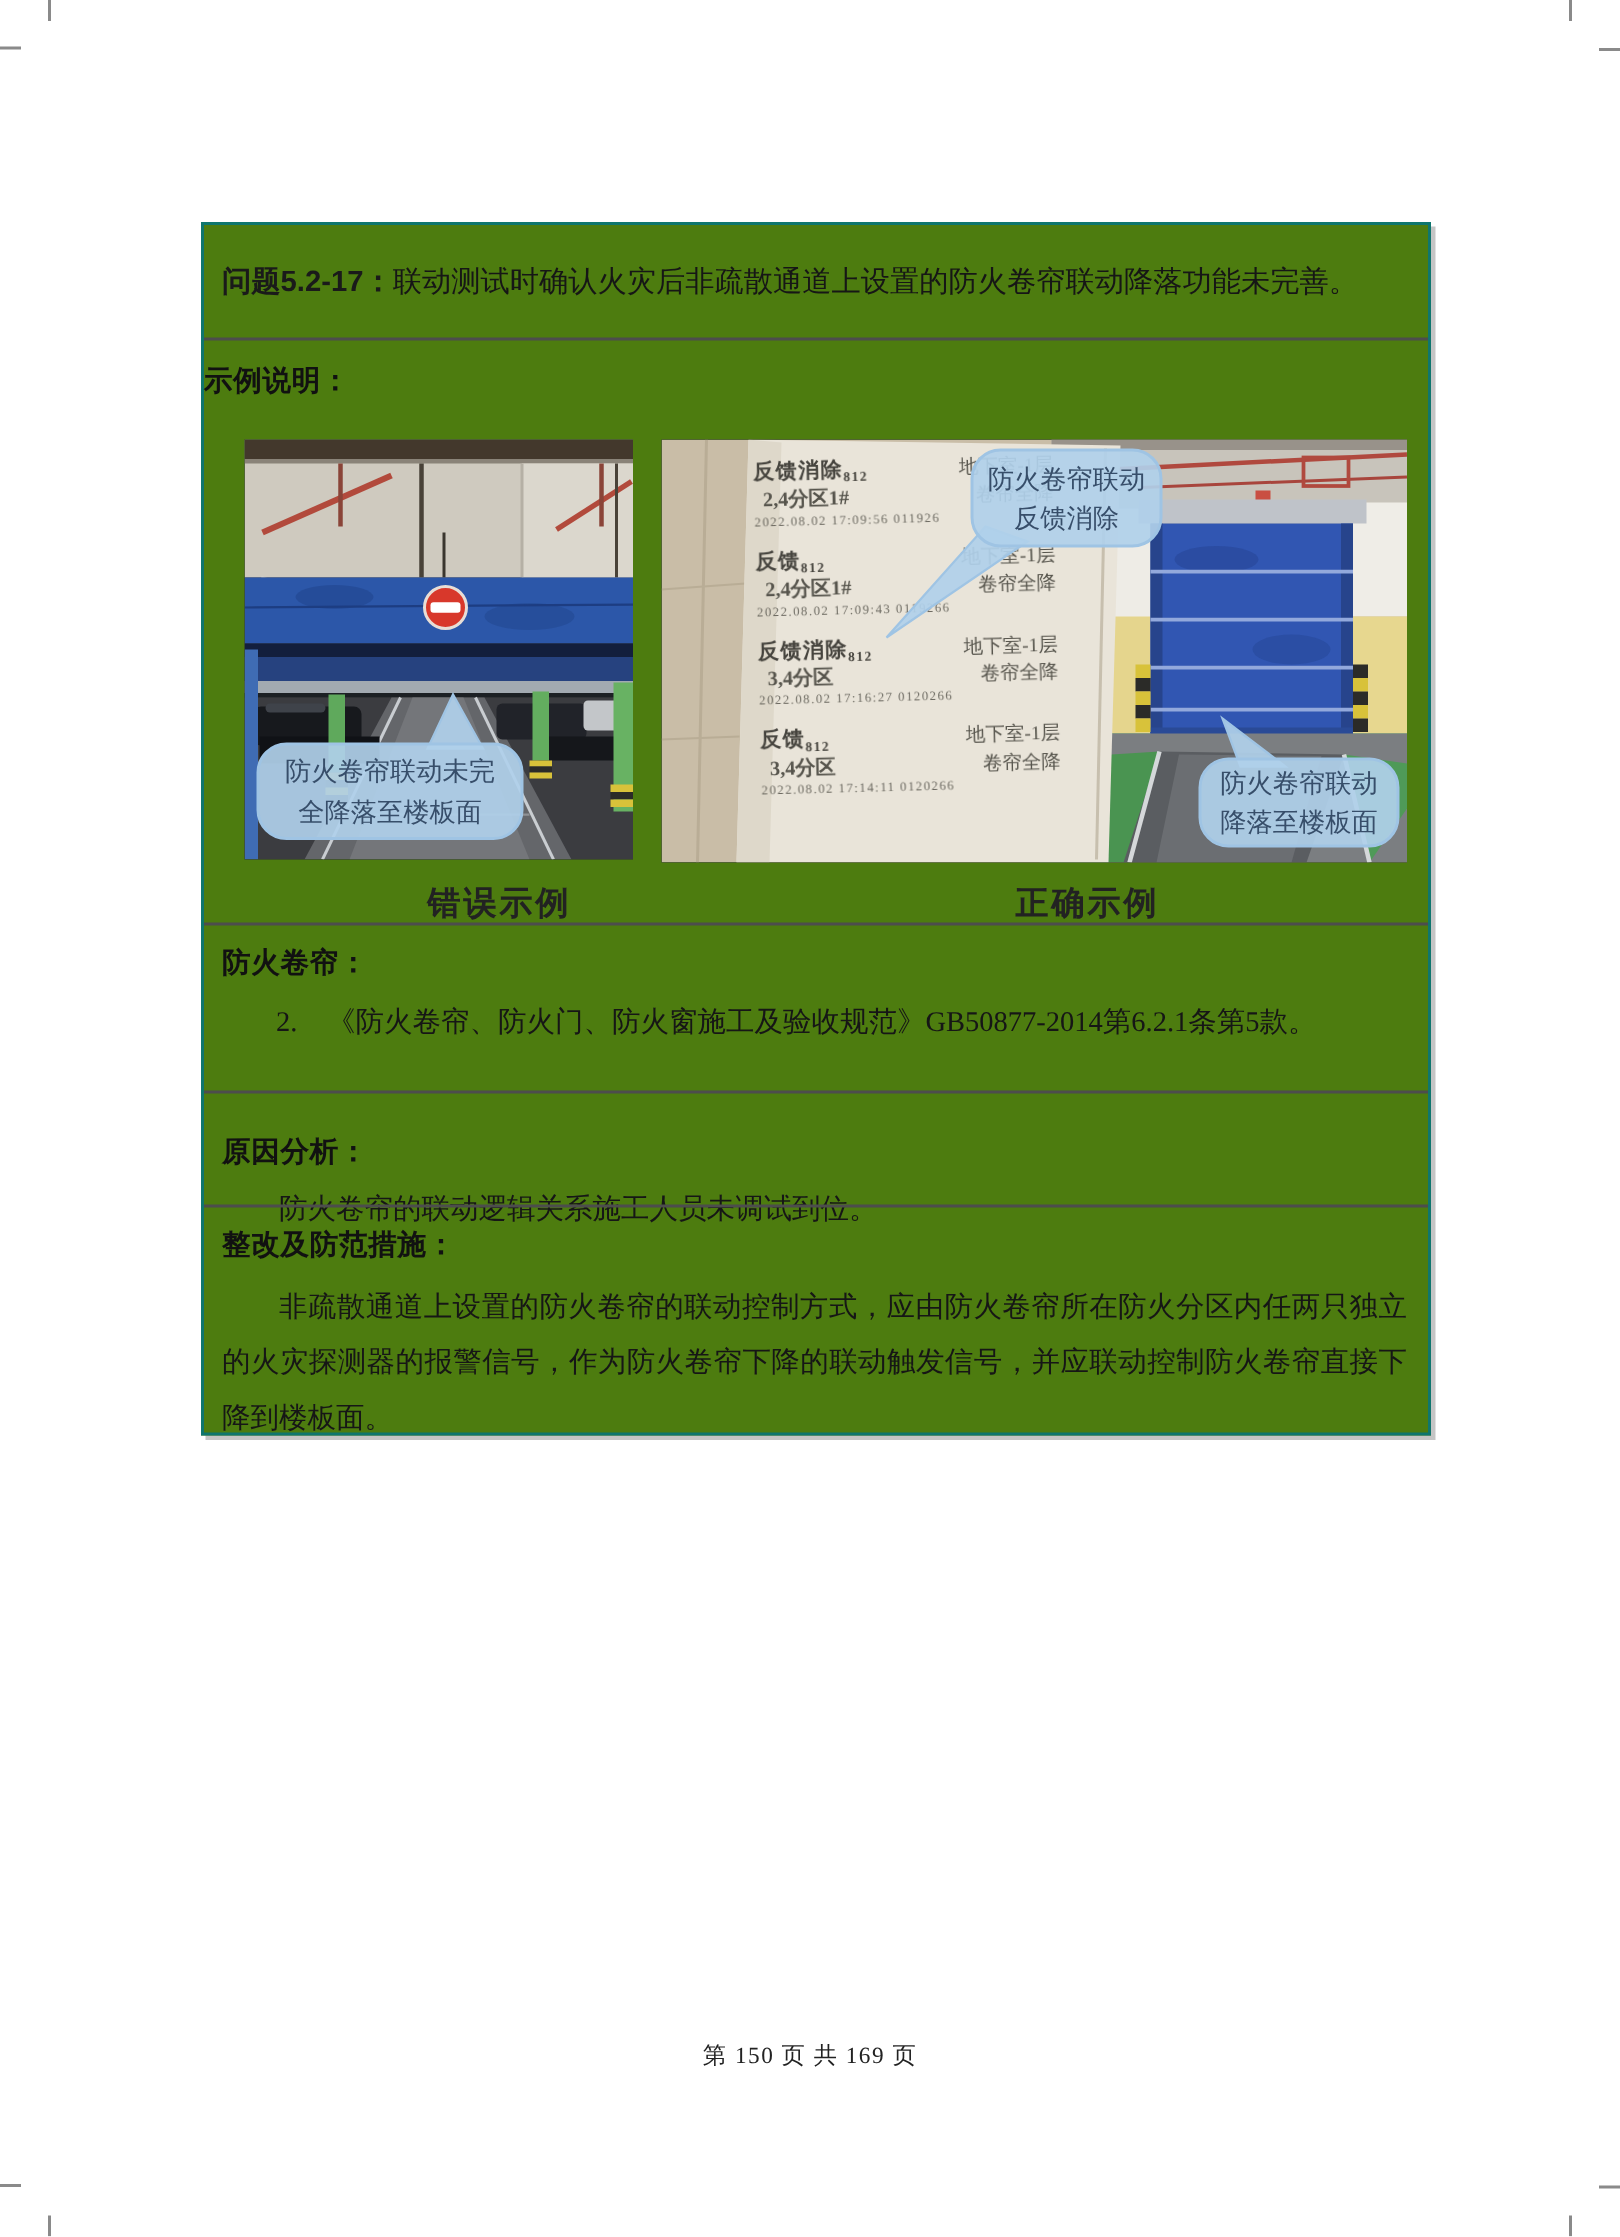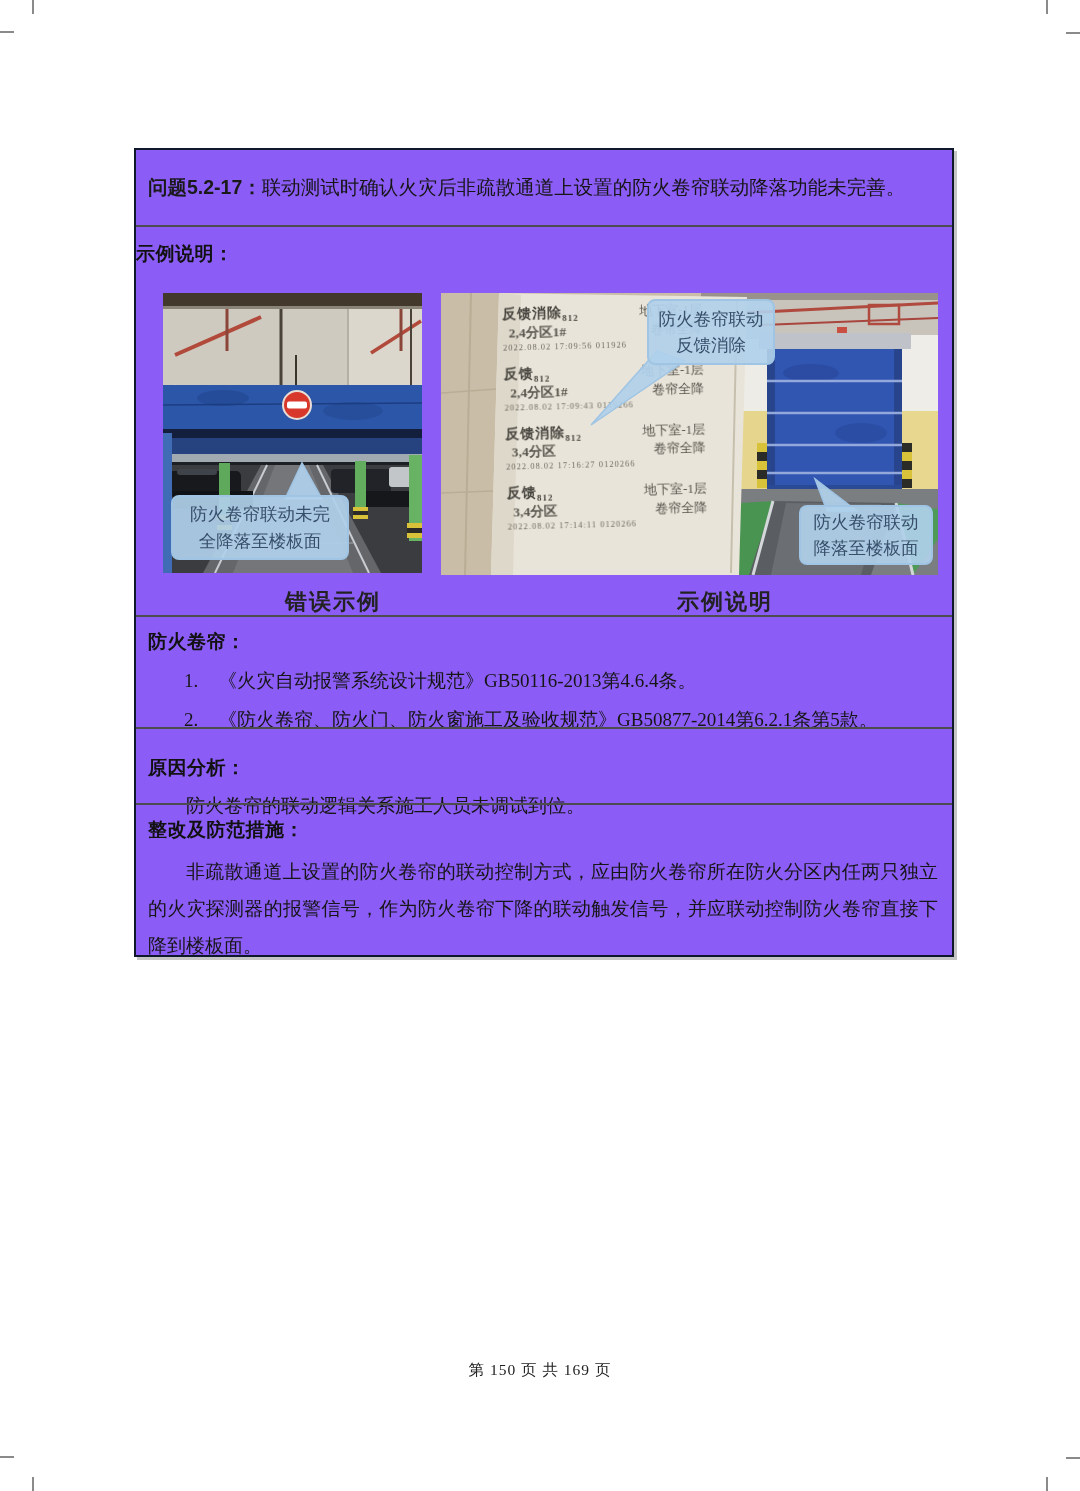--- a/index.html
+++ b/index.html
@@ -9,21 +9,21 @@
     font-family:"Liberation Serif", serif; color:#1a1a1a; overflow:hidden;
   }
   
   .crop { position:absolute; background:#8a8a8a; }
   .crop.h { width:14px; height:2px; }
   .crop.v { width:2px; height:14px; }
 
   
   .doc-table {
     position:absolute; left:134px; top:148px; width:820px;
-    border:2px solid #0f172a; background:#8b5cf6;
+    border:2px solid #0f766e; background:#4d7c0f;
     box-shadow:3px 3px 0 rgba(150,150,150,.55);
   }
   .row { position:relative; }
   .row + .row { border-top:2px solid #4d4d4d; }
 
   .hdr {
     font-family:"Liberation Sans", sans-serif; font-weight:700;
     font-size:19px; color:#111; letter-spacing:.5px;
   }
   .serif-txt { font-family:"Liberation Serif", serif; font-size:19px; color:#161616; }
@@ -38,21 +38,21 @@
   .row-example .hdr { }
   .photos { display:flex; margin-left:27px; margin-top:26px; }
   .photo { position:relative; overflow:hidden; background:#333; }
   .photo-left  { width:259px; height:280px; }
   .photo-right { width:497px; height:282px; margin-left:19px; }
   .photo svg.scene, .photo svg.tails { position:absolute; left:0; top:0; }
   .photo svg.tails { pointer-events:none; }
 
   .bubble {
     position:absolute; display:flex; flex-direction:column; justify-content:center;
-    background:rgba(176,208,234,.92); border:2px solid #9fc4e4; border-radius:8px;
+    background:rgba(176,208,234,.92); border:2px solid #9fc4e4; border-radius:20px;
     text-align:center; color:#374e6a; font-size:17.5px; line-height:1.5;
     font-family:"Liberation Serif", serif;
   }
   .bubble-wrong  { left:8px;  top:202px; width:178px; height:65px; }
   .bubble-record { left:206px; top:6px;  width:128px; height:66px; }
   .bubble-floor  { left:358px; top:212px; width:134px; height:60px; }
 
   
   .records {
     position:absolute; left:64px; top:10px; width:206px;
@@ -299,30 +299,27 @@
           </div>
           <div class="bubble bubble-floor">
             <div>防火卷帘联动</div>
             <div>降落至楼板面</div>
           </div>
         </div>
       </div>
 
       <div class="captions">
         <span class="caption cap-wrong">错误示例</span>
-        <span class="caption cap-right">示例说明</span>
+        <span class="caption cap-right">正确示例</span>
       </div>
     </div>
 
     <div class="row row-basis">
       <div class="hdr">防火卷帘：</div>
       <div class="basis-item serif-txt">
-        <span class="num">1.</span><span>《火灾自动报警系统设计规范》GB50116-2013第4.6.4条。</span>
-      </div>
-      <div class="basis-item serif-txt">
         <span class="num">2.</span><span>《防火卷帘、防火门、防火窗施工及验收规范》GB50877-2014第6.2.1条第5款。</span>
       </div>
     </div>
 
     <div class="row row-cause">
       <div class="hdr">原因分析：</div>
       <div class="cause-text serif-txt">防火卷帘的联动逻辑关系施工人员未调试到位。</div>
     </div>
 
     <div class="row row-measures">

